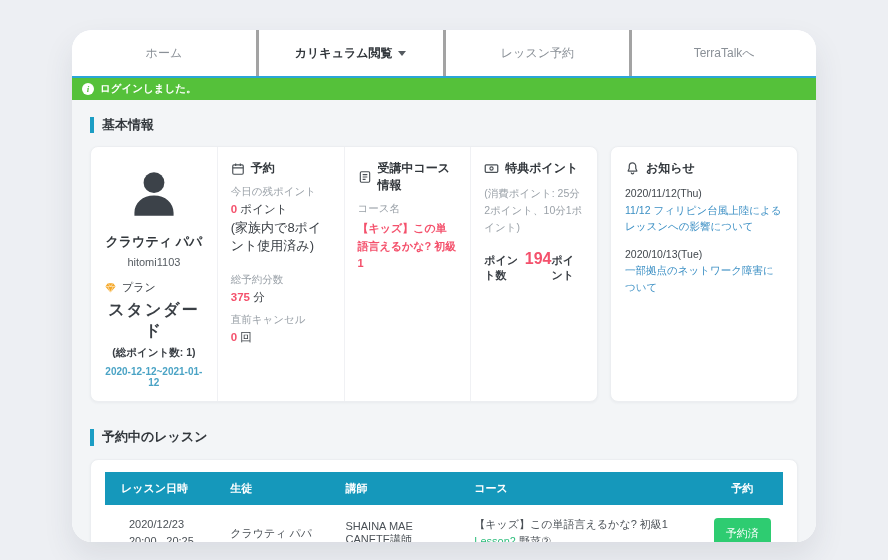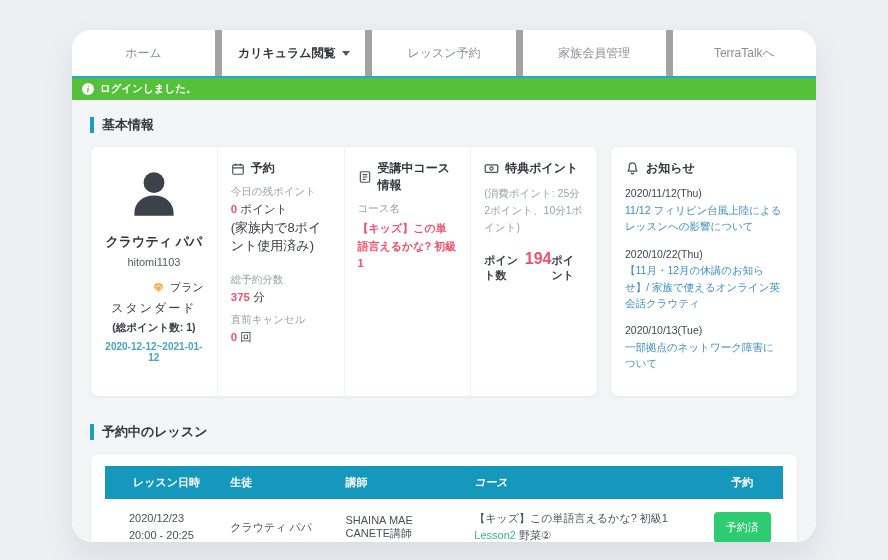--- a/index.html
+++ b/index.html
@@ -12,21 +12,21 @@
   .app-card {
     position:absolute; left:72px; top:30px; width:744px; height:512px;
     background:#fff; border-radius:20px; overflow:hidden;
     box-shadow:0 14px 30px rgba(50,60,80,.10);
     display:flex; flex-direction:column;
   }
   
   .nav { display:flex; height:48px; background:#fff; border-bottom:2px solid #2aa5d8; flex:none; }
   .nav-item {
     flex:1; display:flex; align-items:center; justify-content:center; gap:6px;
-    font-size:12px; color:#8a9097; border-left:7px solid #a3a3a3; cursor:pointer;
+    font-size:12px; color:#8a9097; border-left:3px solid #a3a3a3; cursor:pointer;
   }
   .nav-item:first-child { border-left:none; }
   .nav-item.active { color:#32373c; font-weight:bold; }
   .caret { width:0; height:0; border-left:4px solid transparent; border-right:4px solid transparent; border-top:5px solid #555a60; }
   
   .alert {
     height:22px; background:#55c13a; color:#fff; display:flex; align-items:center;
     padding:0 10px; gap:6px; font-size:10.5px; font-weight:bold; flex:none;
   }
   .info-icon {
@@ -54,45 +54,45 @@
   .muted { color:#9aa1a8; font-size:10.5px; margin:8px 0 3px; }
   .vline { font-size:11.5px; color:#3a3f45; }
   .pink { color:#f4516c; font-weight:bold; }
   .note { font-size:13px; color:#3a3f45; margin-top:2px; }
   .gap8 { height:10px; }
   
   .profile-col { text-align:center; padding-top:18px; }
   .avatar { display:inline-block; margin-bottom:6px; }
   .p-name { font-size:13px; font-weight:bold; color:#32373c; margin-bottom:5px; }
   .p-user { font-size:11px; color:#555b61; margin-bottom:12px; }
-  .plan-line { display:flex; align-items:center; justify-content:flex-end; gap:5px; font-size:11px; color:#3a3f45; margin-bottom:5px; }
-  .p-plan { font-size:12px; color:#3a3f45; letter-spacing:2px; margin-bottom:4px; font-weight:normal; }
+  .plan-line { display:flex; align-items:center; justify-content:flex-start; gap:5px; font-size:11px; color:#3a3f45; margin-bottom:5px; }
+  .p-plan { font-size:16px; color:#3a3f45; letter-spacing:2px; margin-bottom:4px; font-weight:bold; }
   .p-points { font-size:10.5px; color:#3a3f45; font-weight:bold; margin-bottom:6px; }
   .p-period { font-size:10px; color:#4aa3c5;font-weight:bold; }
   .course-name { font-size:11px; font-weight:bold; color:#f4516c; line-height:1.6; margin-top:4px; }
   .bp-note { font-size:10.5px; color:#9aa1a8; line-height:1.6; margin:4px 0 14px; }
   .bp-line { font-size:11px; color:#3a3f45; font-weight:bold; display:flex; gap:0; align-items:baseline; }
   .bp-line .pink { font-size:16px; }
   
   .notice-card { flex:1; min-height:208px; padding:13px 14px; }
   .notice-item { margin-bottom:11px; cursor:pointer; }
   .notice-date { font-size:10.5px; color:#41474d; line-height:1.6; }
   .notice-link { font-size:10.5px; color:#3b8fc4; line-height:1.55; }
   
   .lessons-section { margin-top:27px; }
   .table-card { padding:12px 14px 14px; }
   table { width:100%; border-collapse:collapse; }
   th {
     background:#1598bb; color:#fff; font-size:11px; font-weight:bold;
     text-align:left; padding:9px 10px; white-space:nowrap;
   }
-  th:first-child { padding-left:28px; width:17%; }
+  th:first-child { padding-left:16px; width:17%; }
   th:nth-child(2) { width:17%; }
   th:nth-child(3) { width:19%; }
-  th:nth-child(4) { width:35%;font-style:italic; }
+  th:nth-child(4) { width:35%; }
   th:last-child { text-align:center; width:12%; }
   td { font-size:11px; color:#4a5056; padding:11px 10px; vertical-align:middle; }
   td:first-child { padding-left:24px; }
   .td-2line { line-height:1.6; }
   .lesson-green { color:#2ebd7c; }
   .status-btn {
     background:#2ecc71; color:#fff; border:none; border-radius:4px;
     font-size:11px; padding:8px 12px; cursor:pointer; display:block; margin:0 auto;
     font-family:inherit;
   }
@@ -107,23 +107,20 @@
       <span>ホーム</span>
     </div>
     <div class="nav-item active">
       <span>カリキュラム閲覧</span>
       <span class="caret"></span>
     </div>
     <div class="nav-item">
       <span>レッスン予約</span>
     </div>
     <div class="nav-item">
-      <span>家族会員管理</span>
-    </div>
-    <div class="nav-item">
       <span>TerraTalkへ</span>
     </div>
   </div>
 
   <div class="alert">
     <span class="info-icon"></span>
     <span>ログインしました。</span>
   </div>
 
   <div class="content">
@@ -214,24 +211,20 @@
         <div class="col-header">
           <svg width="15" height="15" viewBox="0 0 24 24">
             <path d="M12 3a5.2 5.2 0 0 0-5.2 5.2v3.6L5 16h14l-1.8-4.2V8.2A5.2 5.2 0 0 0 12 3z" fill="none" stroke="#4a5056" stroke-width="2" stroke-linejoin="round"></path>
             <path d="M10 18.5a2 2 0 0 0 4 0" fill="none" stroke="#4a5056" stroke-width="2"></path>
           </svg>
           <span>お知らせ</span>
         </div>
         <div class="notice-item">
           <div class="notice-date">2020/11/12(Thu)</div>
           <div class="notice-link">11/12 フィリピン台風上陸によるレッスンへの影響について</div>
-        </div>
-        <div class="notice-item">
-          <div class="notice-date">2020/10/22(Thu)</div>
-          <div class="notice-link">【11月・12月の休講のお知らせ】/ 家族で使えるオンライン英会話クラウティ</div>
         </div>
         <div class="notice-item">
           <div class="notice-date">2020/10/13(Tue)</div>
           <div class="notice-link">一部拠点のネットワーク障害について</div>
         </div>
       </div>
     </div>
 
     <div class="lessons-section">
       <div class="section-title">予約中のレッスン</div>

